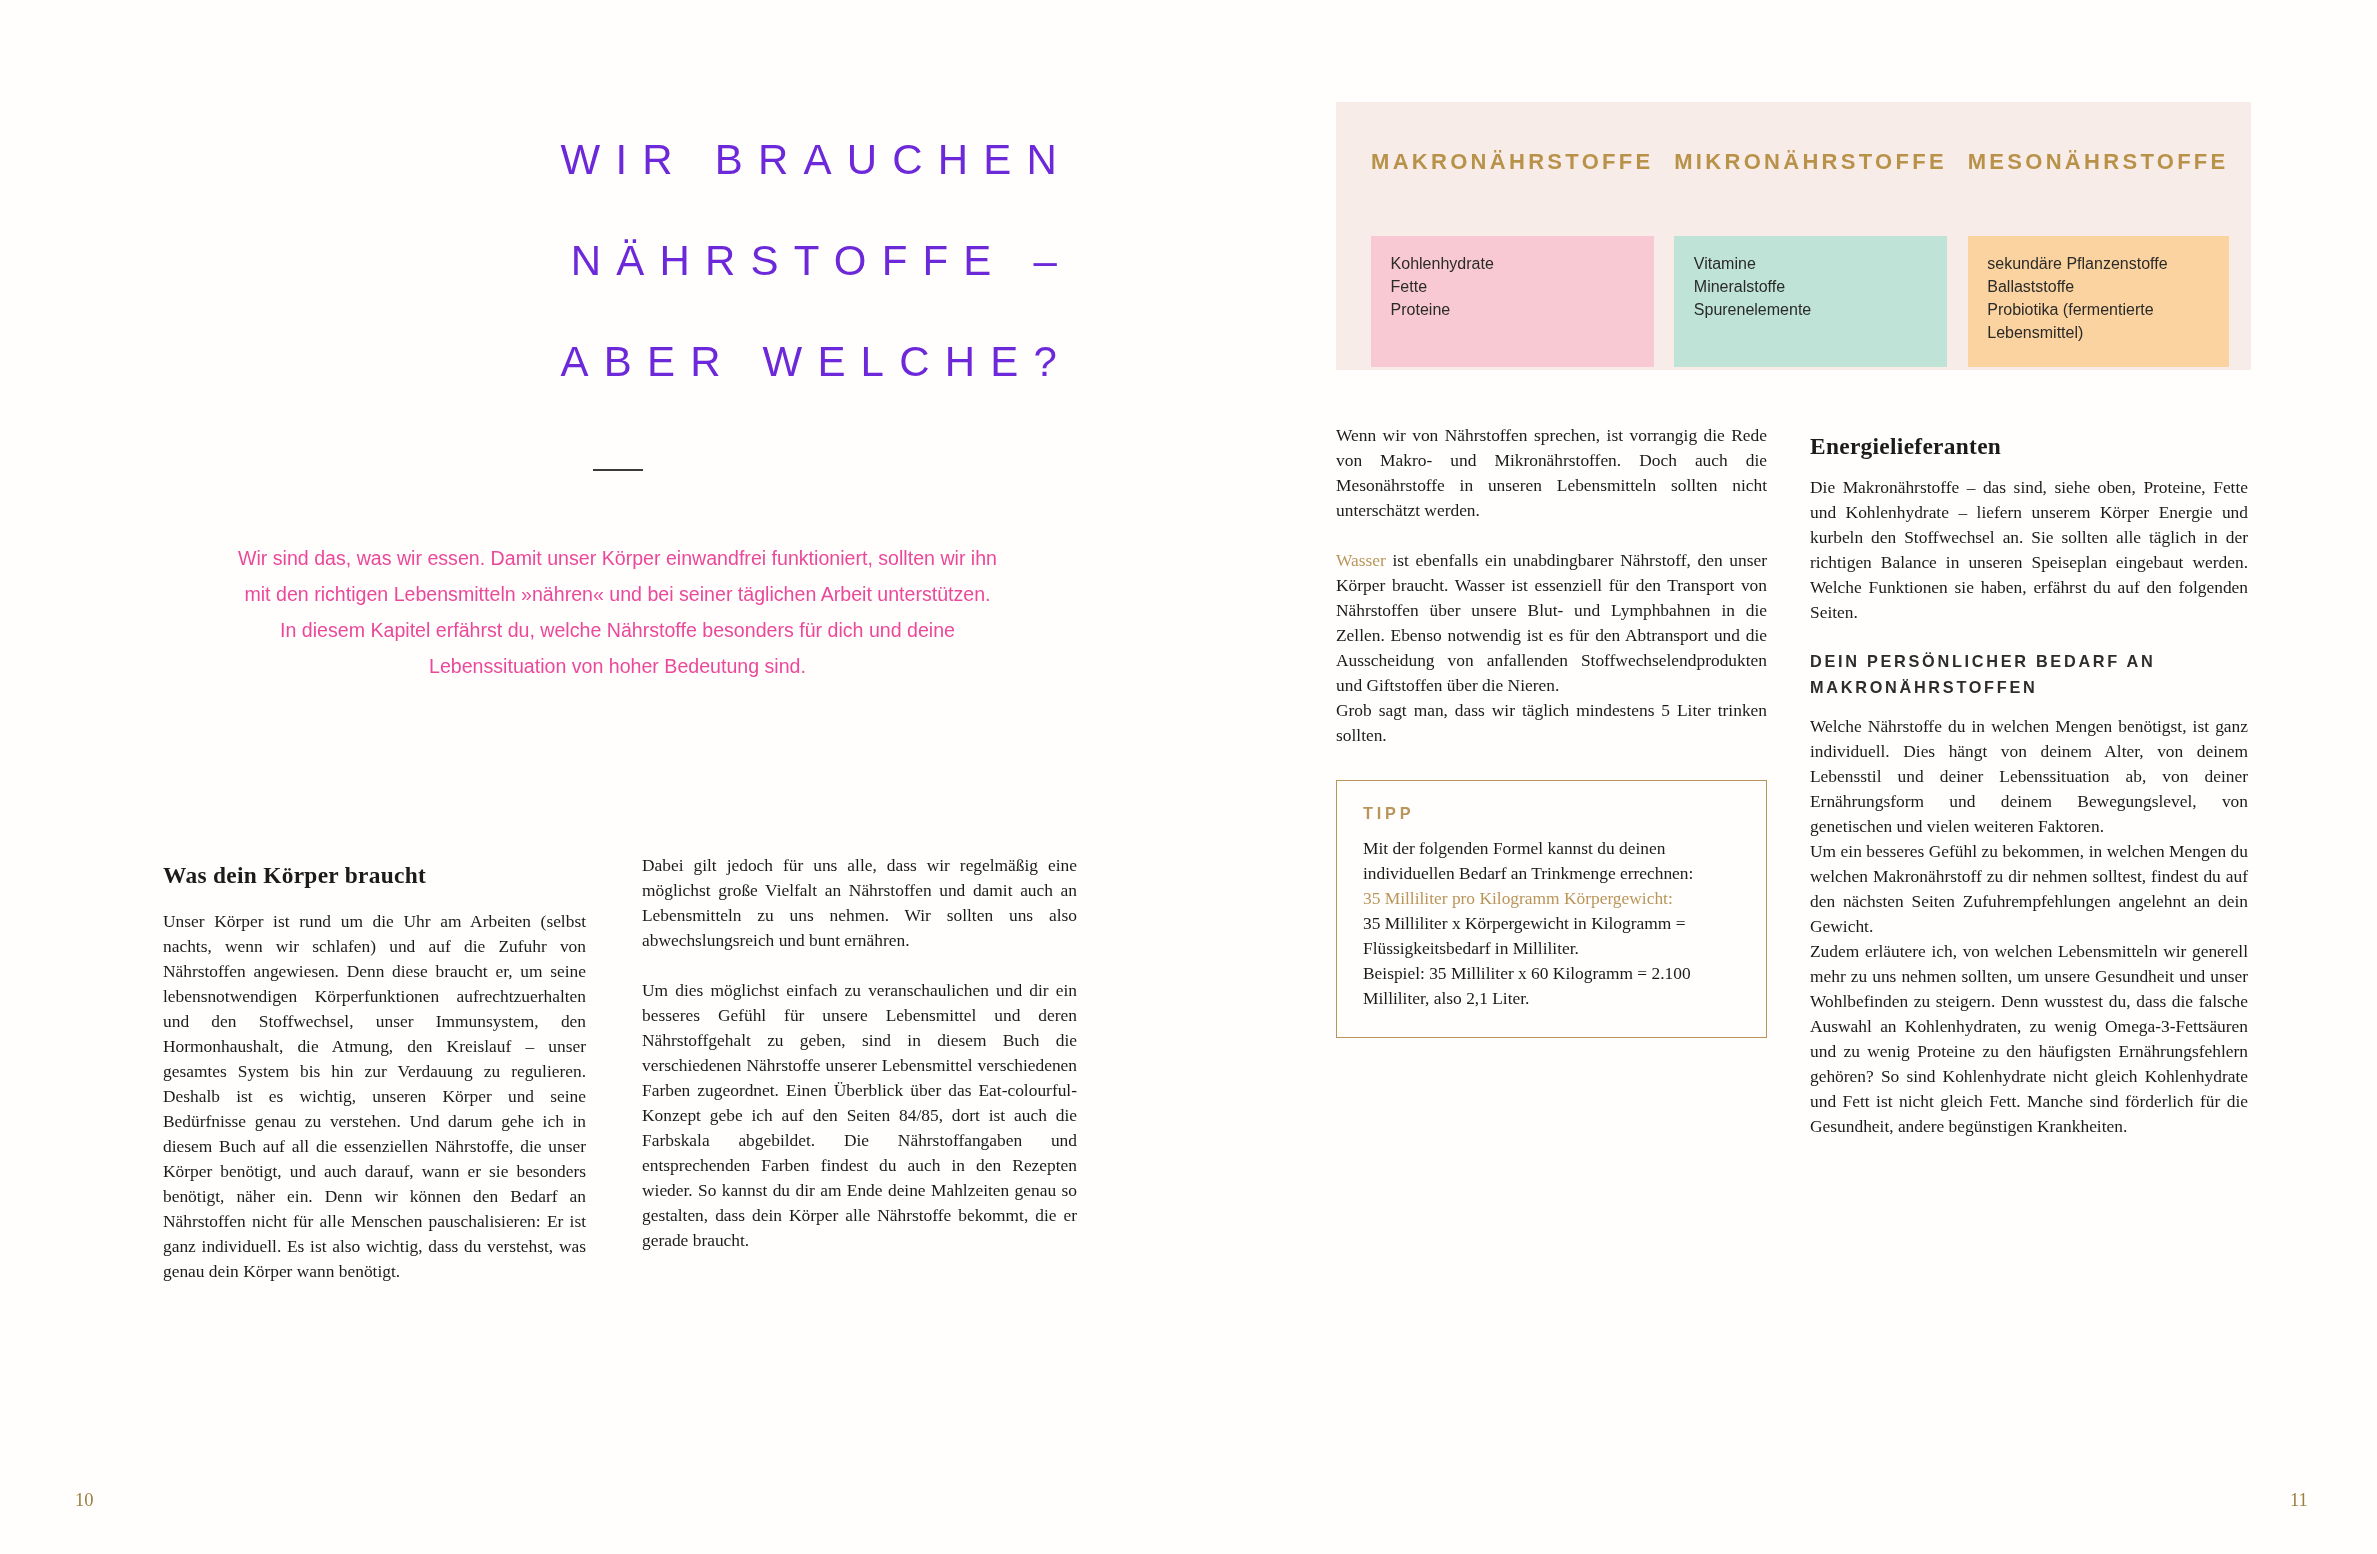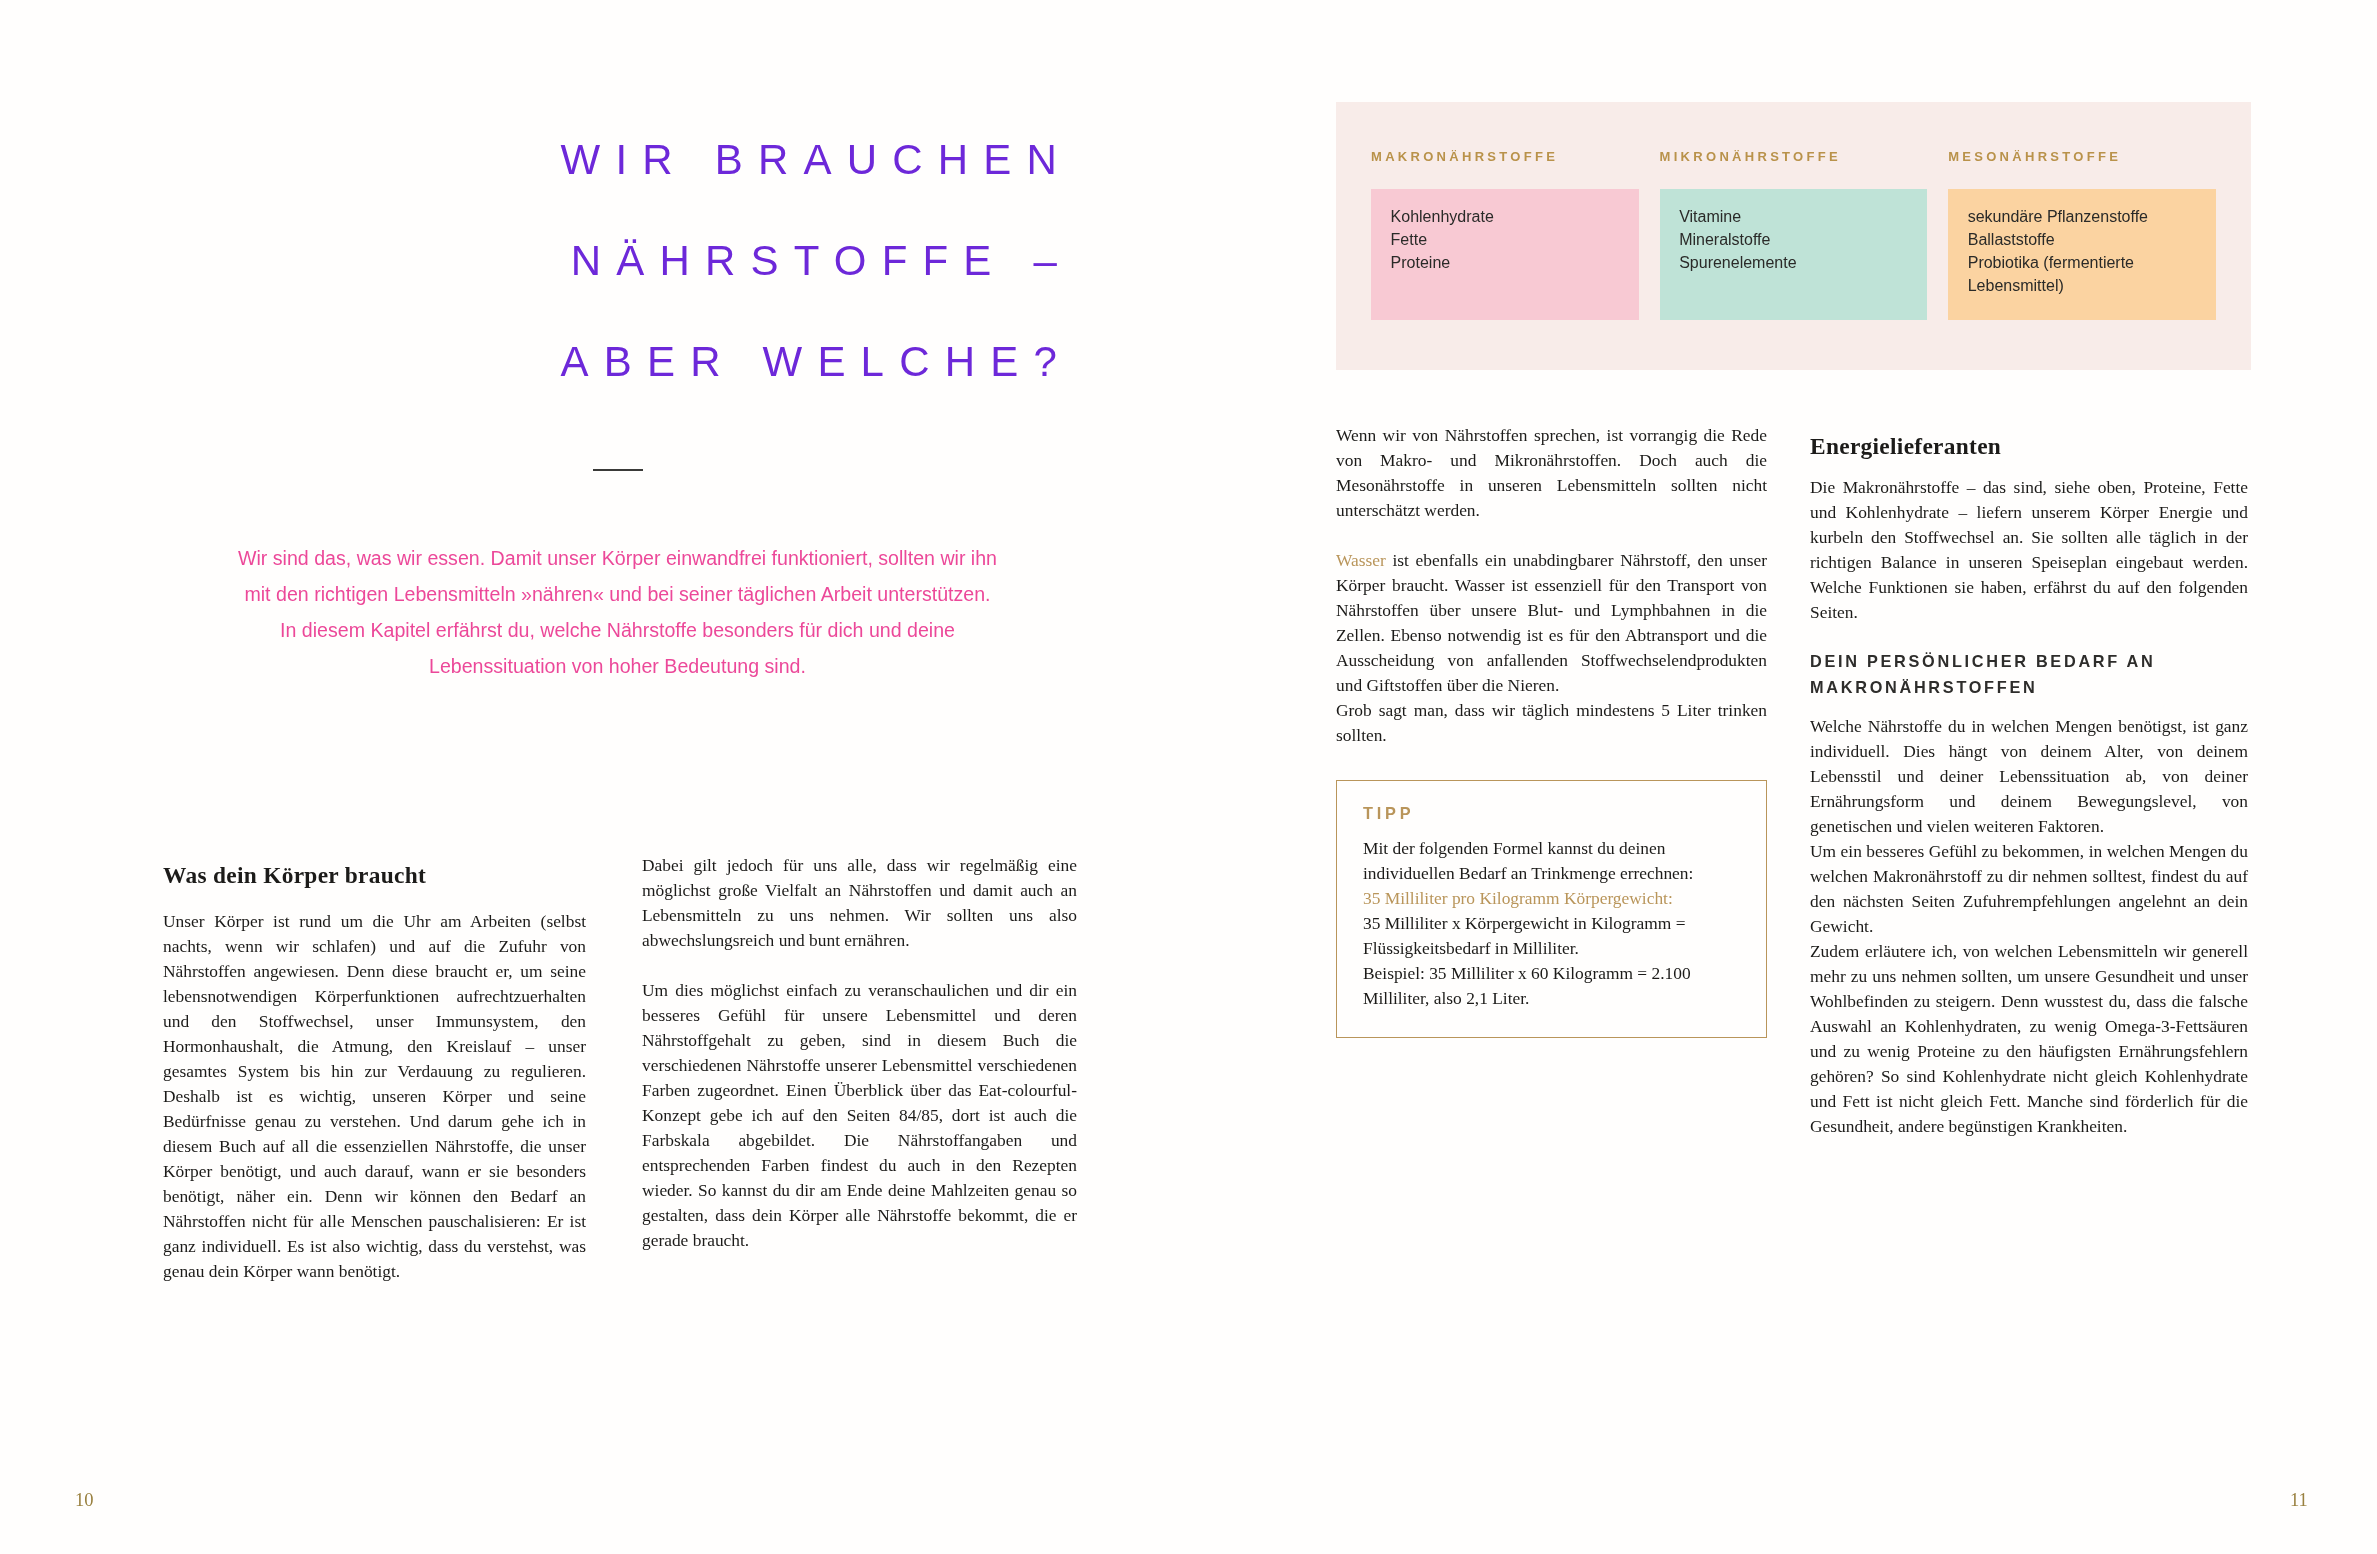--- a/index.html
+++ b/index.html
@@ -72,34 +72,35 @@
     left: 1336px; top: 102px; width: 915px; height: 268px;
     background: #f8ece9;
     padding: 47px 35px 0 35px;
     display: flex;
     gap: 20.7px;
   }
   .nt-col { flex: 1; display: flex; flex-direction: column; }
   .nt-header {
     font-family: "Liberation Sans", sans-serif;
     font-weight: 700;
-    font-size: 13px;
+    font-size: 22px;
     letter-spacing: 3.3px;
     color: #b9924a;
     margin-bottom: 25px;
     white-space: nowrap;
   }
   .nt-box {
     height: 131px;
     padding: 16.3px 19.6px;
     font-family: "Liberation Sans", sans-serif;
     font-size: 16px;
     line-height: 23px;
     color: #2a2a28;
     white-space: pre-line;
+    margin-top: 36px;
   }
   .nt-box.pink  { background: #f8c9d3; }
   .nt-box.mint  { background: #bfe3d7; }
   .nt-box.peach { background: #fbd3a1; }
 
   .rcol1 { left: 1336px; top: 423px; width: 431px; }
   .rcol2 { left: 1810px; top: 433px; width: 438px; }
 
   .gold-text { color: #b9955a; }
 

